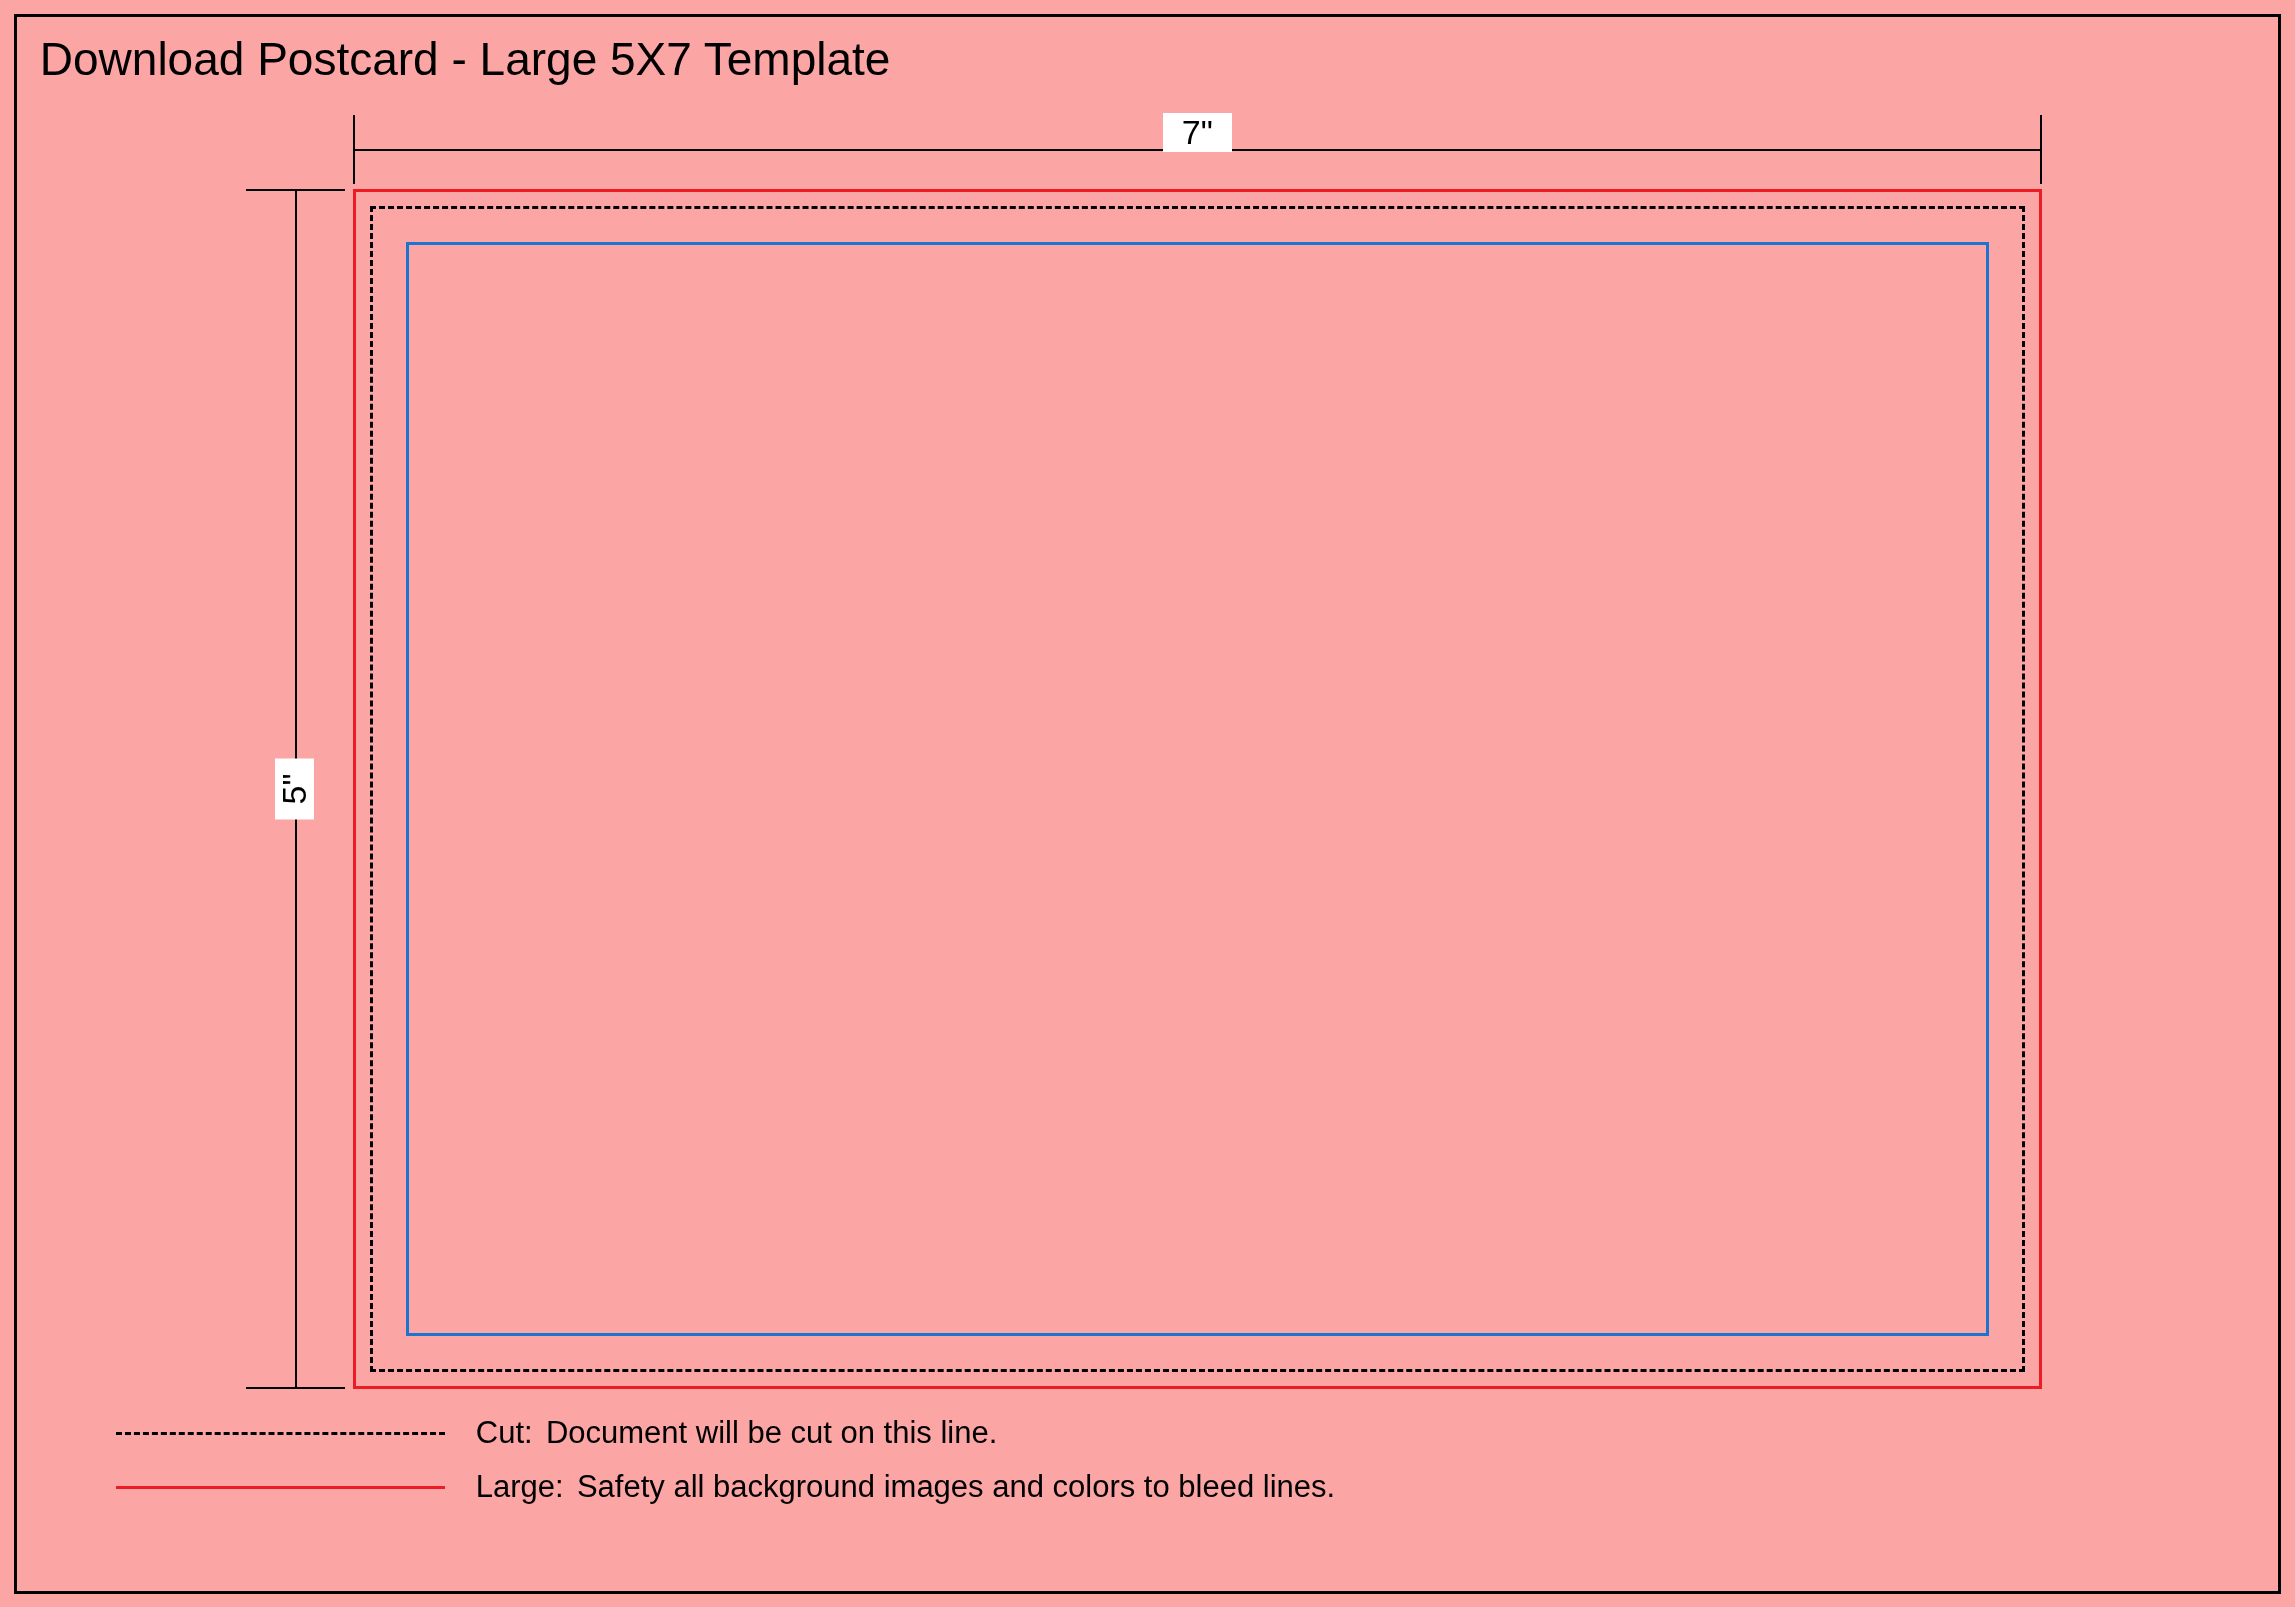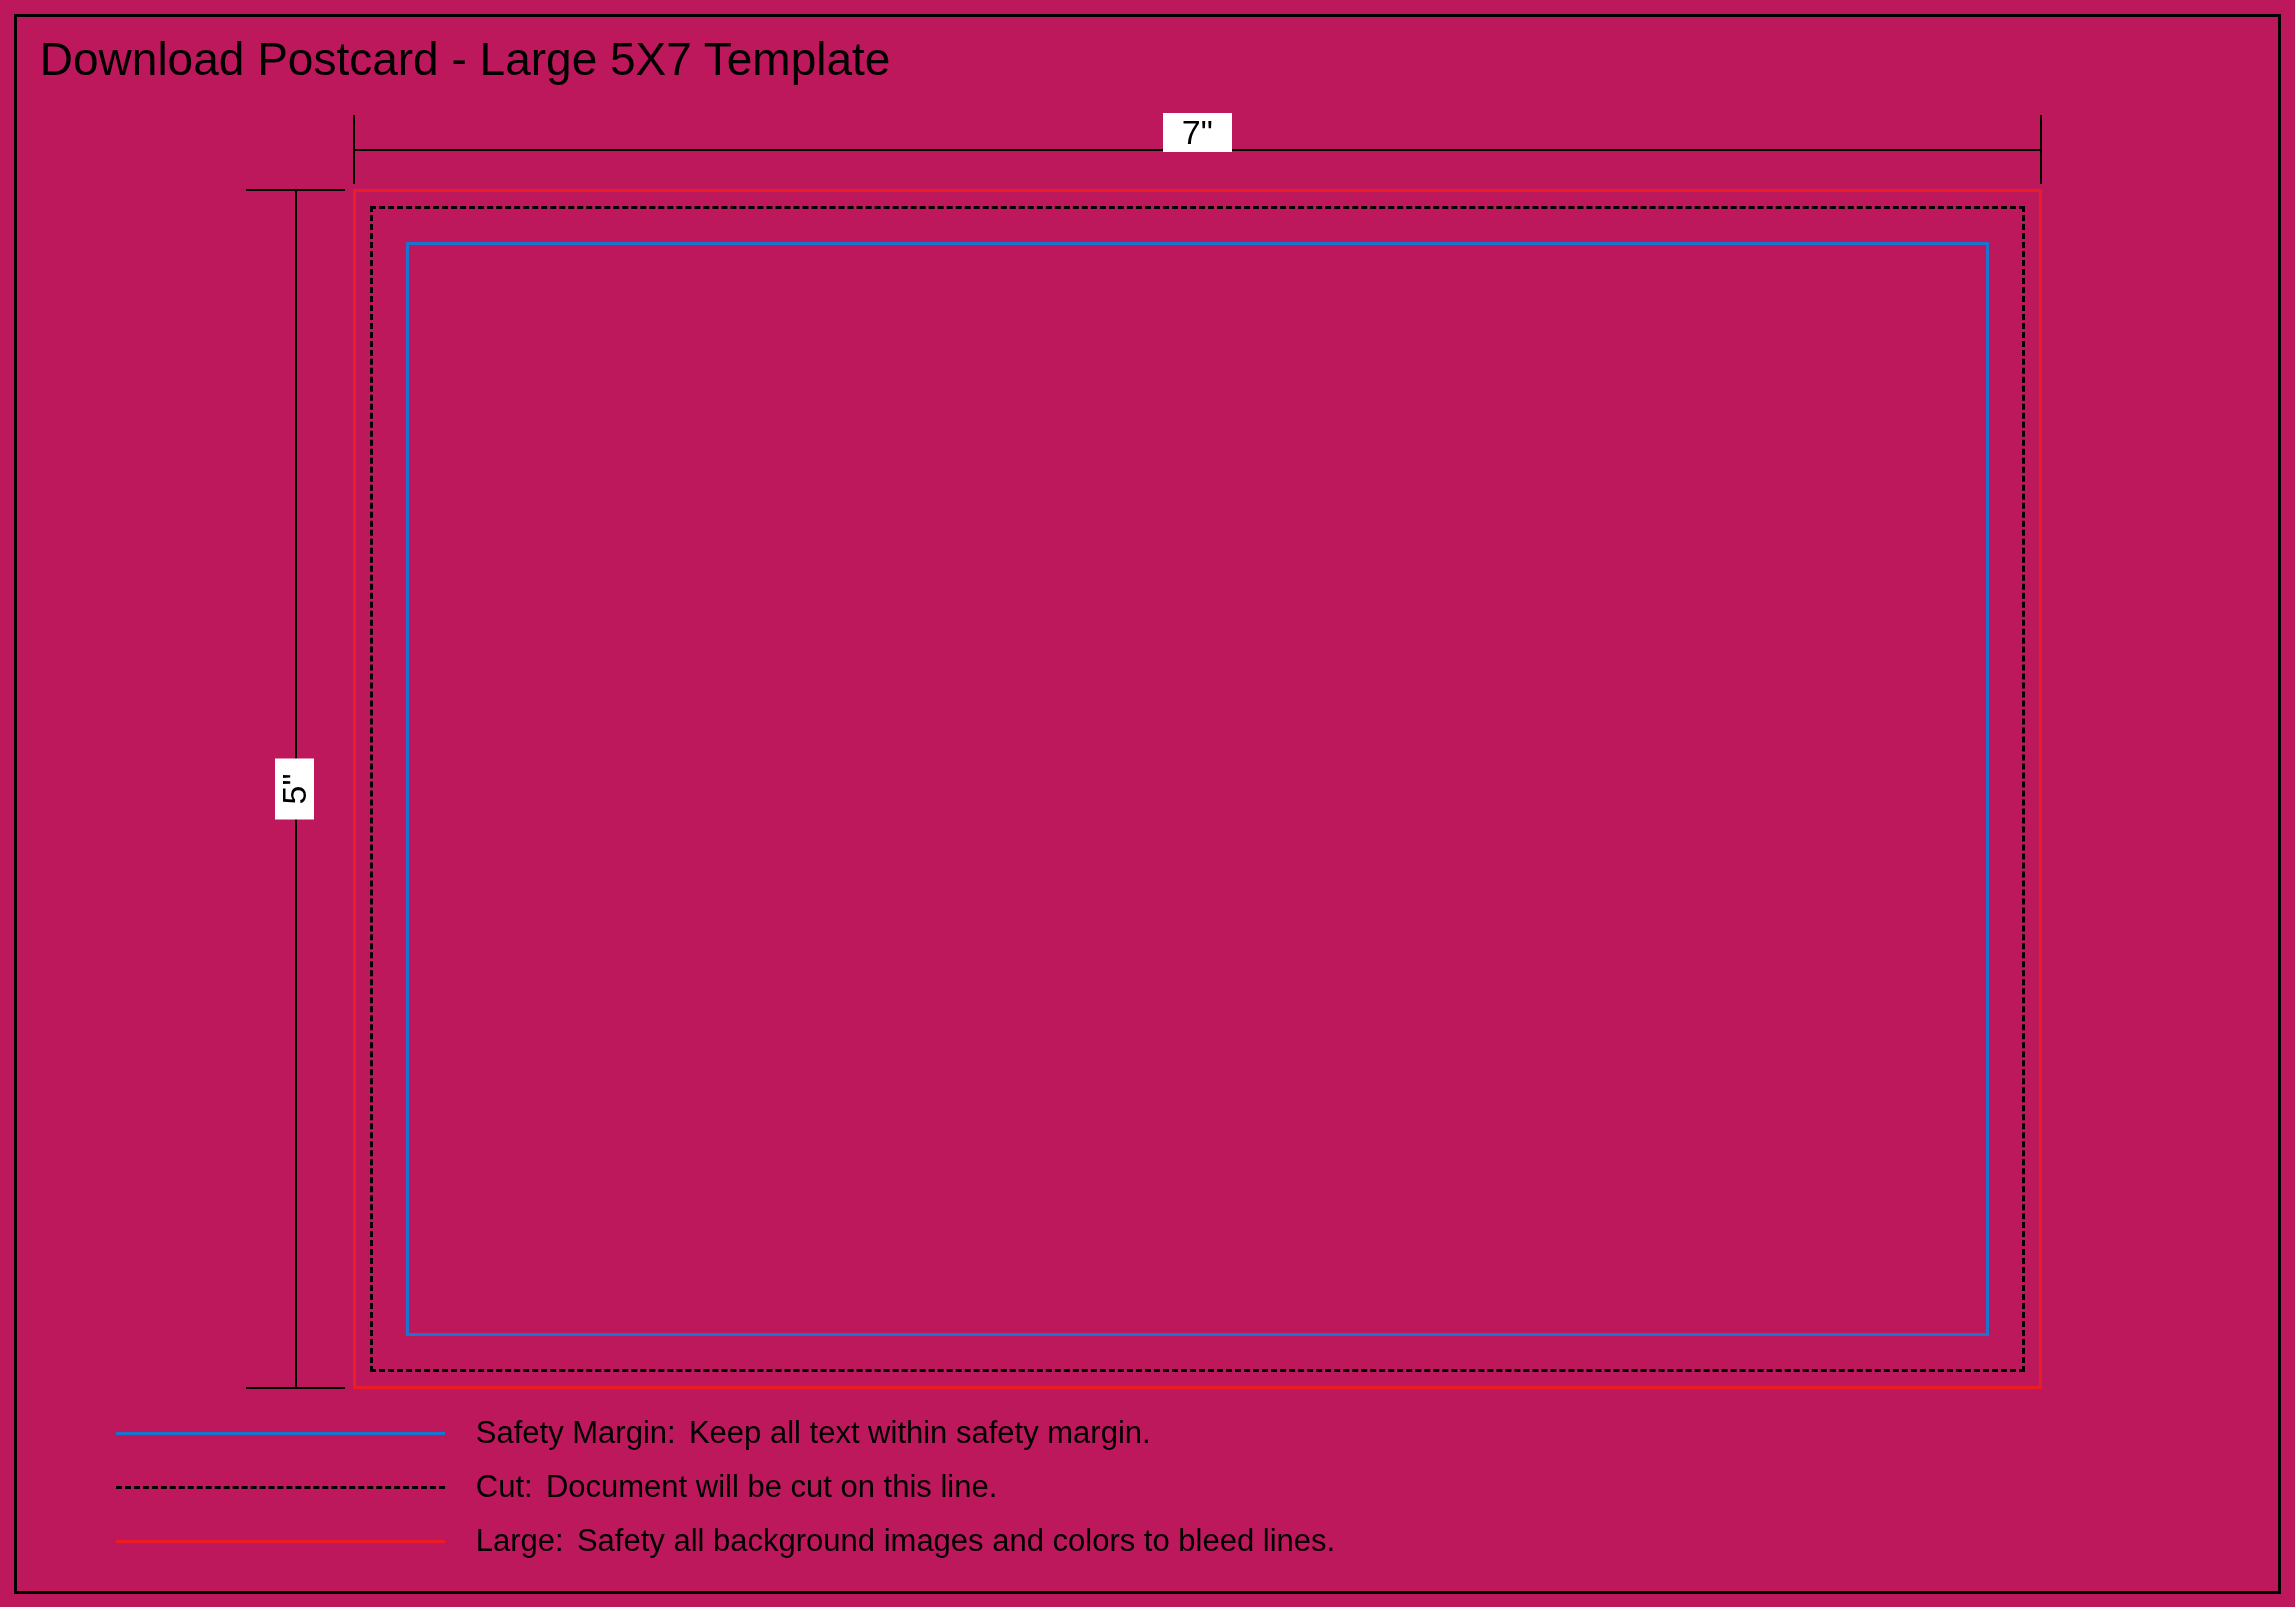--- a/index.html
+++ b/index.html
@@ -6,21 +6,21 @@
     margin: 0;
     padding: 0;
     background: #fff;
     font-family: "Myriad Pro", "Segoe UI", "Helvetica Neue", Arial, sans-serif;
     color: #000;
   }
   .page {
     box-sizing: border-box;
     width: 2295px;
     height: 1608px;
-    background: #be185d;
+    background: #fca5a5;
     padding: 13.8px;
   }
   .frame {
     box-sizing: border-box;
     width: 100%;
     height: 100%;
     border: 3.8px solid #000;
     position: relative;
   }
   .title {
@@ -183,27 +183,20 @@
       <div class="label">5"</div>
     </div>
 
     <div class="tpl-area">
       <div class="bleed"></div>
       <div class="cut"></div>
       <div class="safety"></div>
     </div>
 
     <div class="legend">
-      <div class="legend-row">
-        <div class="swatch safety-s"></div>
-        <div class="legend-text">
-          <span class="lbl">Safety Margin:</span>
-          <span class="desc">Keep all text within safety margin.</span>
-        </div>
-      </div>
       <div class="legend-row">
         <div class="swatch cut-s"></div>
         <div class="legend-text">
           <span class="lbl">Cut:</span>
           <span class="desc">Document will be cut on this line.</span>
         </div>
       </div>
       <div class="legend-row">
         <div class="swatch bleed-s"></div>
         <div class="legend-text">

